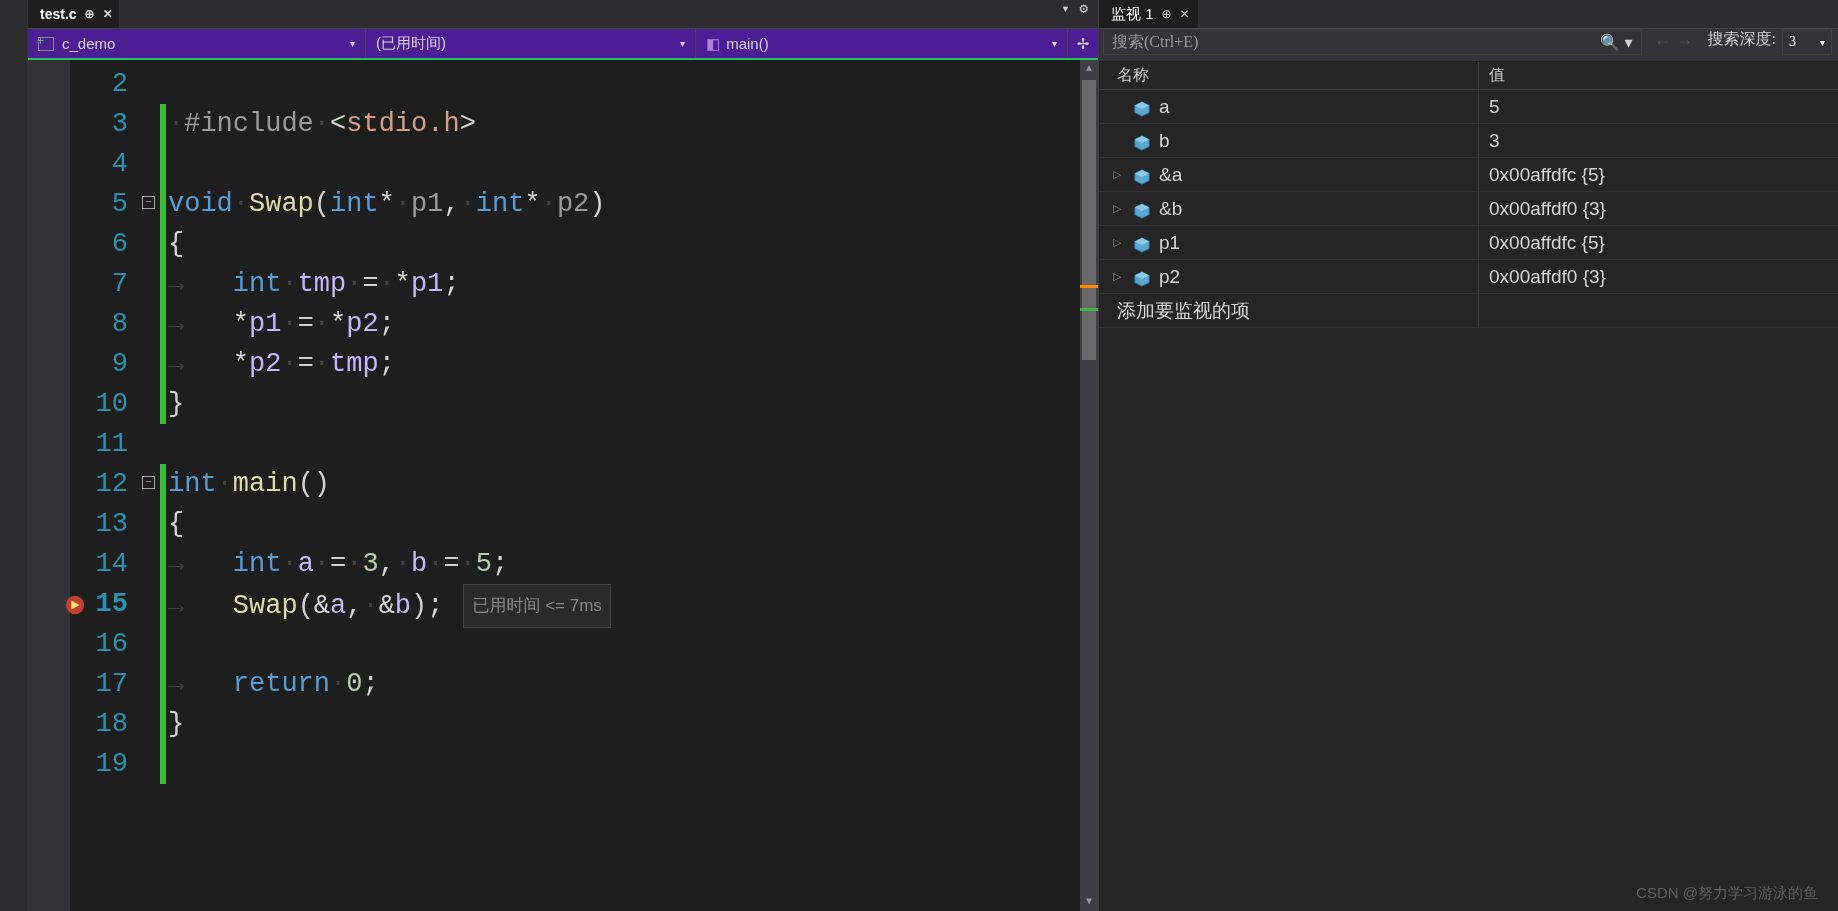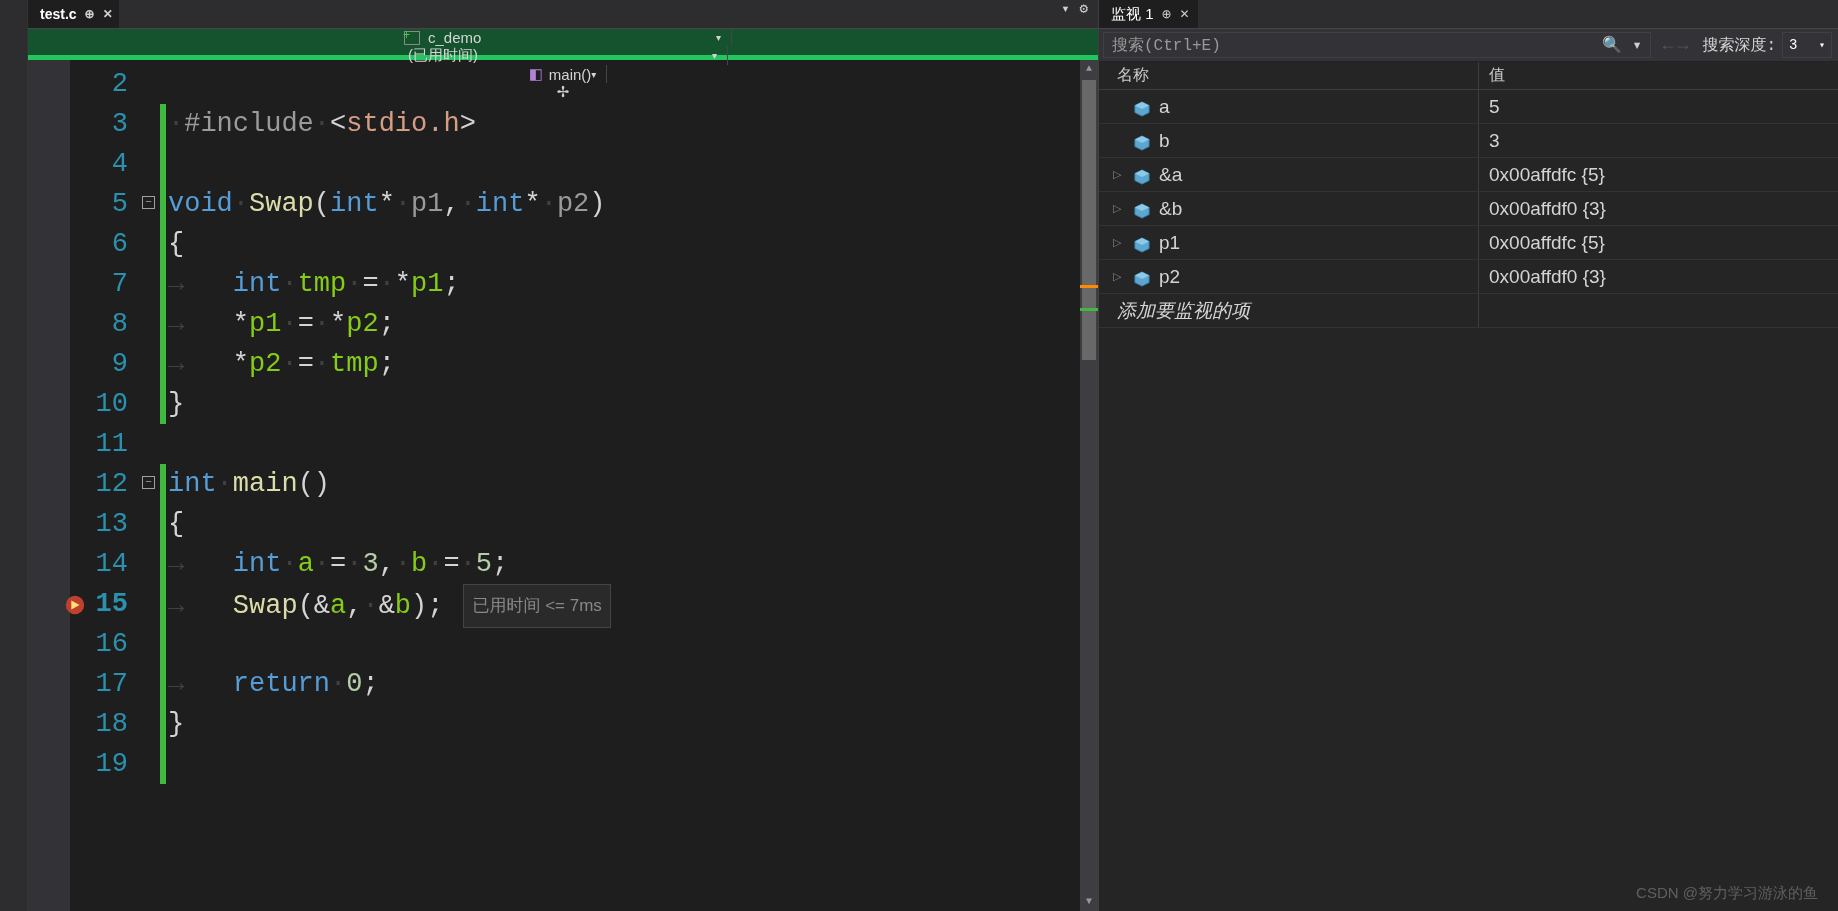--- a/index.html
+++ b/index.html
@@ -53,26 +53,25 @@
 .tab-pin, .tab-close {
   margin-left: 8px;
   color: #d0d0d0;
   cursor: pointer;
   font-size: 12px;
 }
 .tab-bar .spacer { flex: 1; }
 .tab-tools { display: flex; gap: 10px; padding-right: 10px; color: #d0d0d0; }
 .dropdown-row {
   height: 32px;
-  background: #14532d;
+  background: #4c1d95;
   display: flex;
   align-items: center;
   border-top: 1px solid #46464a;
-  border-bottom: 5px solid #22c55e;
-  flex-direction: column;
+  border-bottom: 2px solid #22c55e;
 }
 .dd {
   display: flex;
   align-items: center;
   height: 100%;
   padding: 0 10px;
   color: #d4d4d4;
   font-family: 'Segoe UI', sans-serif;
   font-size: 15px;
   border-right: 1px solid #46464a;
@@ -163,21 +162,21 @@
   padding-top: 4px;
   position: relative;
   white-space: pre;
 }
 .code-line { height: 40px; padding-left: 2px; }
 .kw { color: #569cd6; }
 .func { color: #dcdcaa; }
 .str { color: #d69d85; }
 .num { color: #b5cea8; }
 .param { color: #9a9a9a; }
-.var { color: #84cc16; }
+.var { color: #c4b5fd; }
 .ws { color: #404040; }
 .pre { color: #9b9b9b; }
 .angle { color: #d4d4d4; }
 .current-line {
   position: absolute;
   left: -90px;
   right: 0;
   height: 40px;
   border: 1px solid #464646;
   background: rgba(50,50,50,0.3);
@@ -232,25 +231,24 @@
   height: 100%;
   display: flex;
   align-items: center;
   background: #1e1e1e;
   color: #fff;
   font-size: 15px;
 }
 .search-row {
   height: 34px;
   display: flex;
-  align-items: center;
   background: #333337;
   border-top: 1px solid #46464a;
   border-bottom: 1px solid #222;
-  font-family: Liberation Mono, monospace;
+  font-family: Liberation Serif, serif;
 }
 .search-box {
   flex: 1;
   background: #333337;
   border: 1px solid #3f3f46;
   height: 26px;
   margin: 0 4px;
   padding: 0 8px;
   color: #999;
   font-size: 16px;
@@ -308,21 +306,20 @@
   display: inline-block;
 }
 .var-icon {
   width: 18px; height: 14px;
   display: inline-block;
   margin: 0 8px 0 6px;
   position: relative;
 }
 .var-icon svg { width: 18px; height: 16px; }
 .add-item {
-  font-style: italic;
   color: #d4d4d4;
   padding-left: 18px;
   font-size: 19px;
 }
 .watermark {
   position: absolute;
   right: 20px;
   bottom: 8px;
   font-family: 'Segoe UI', sans-serif;
   font-size: 15px;

